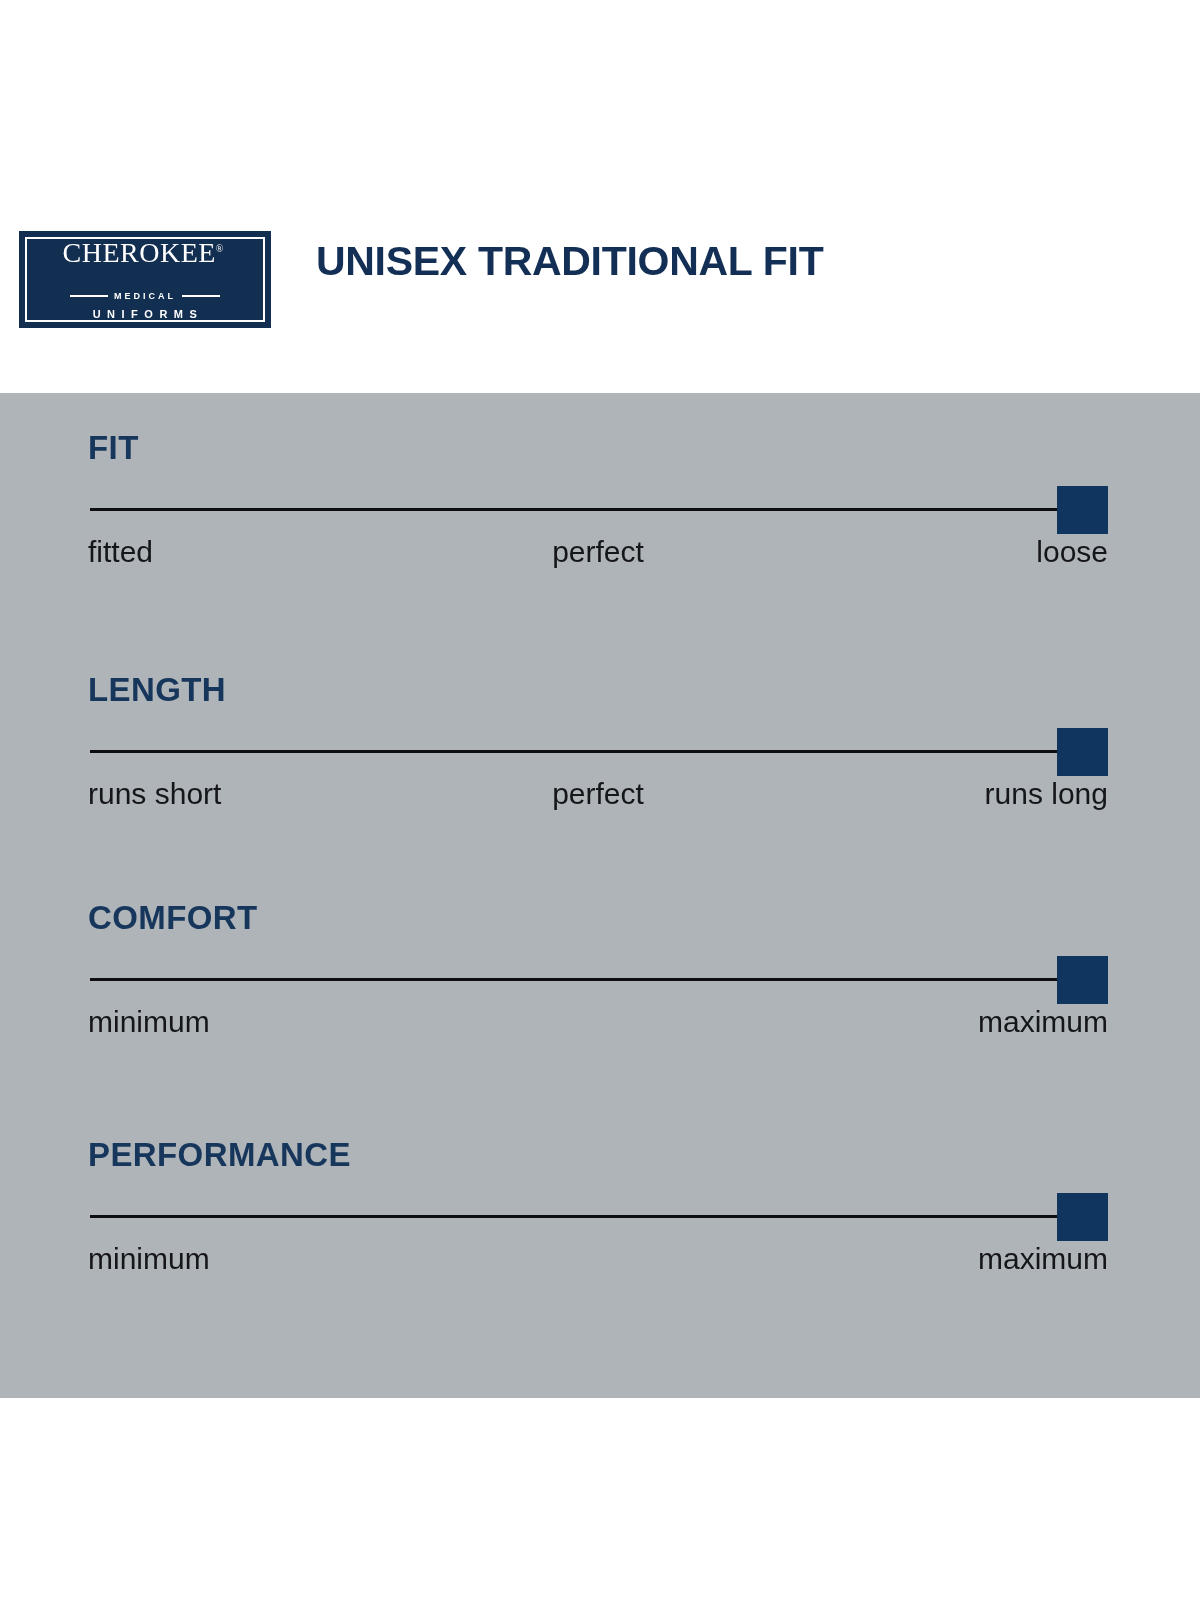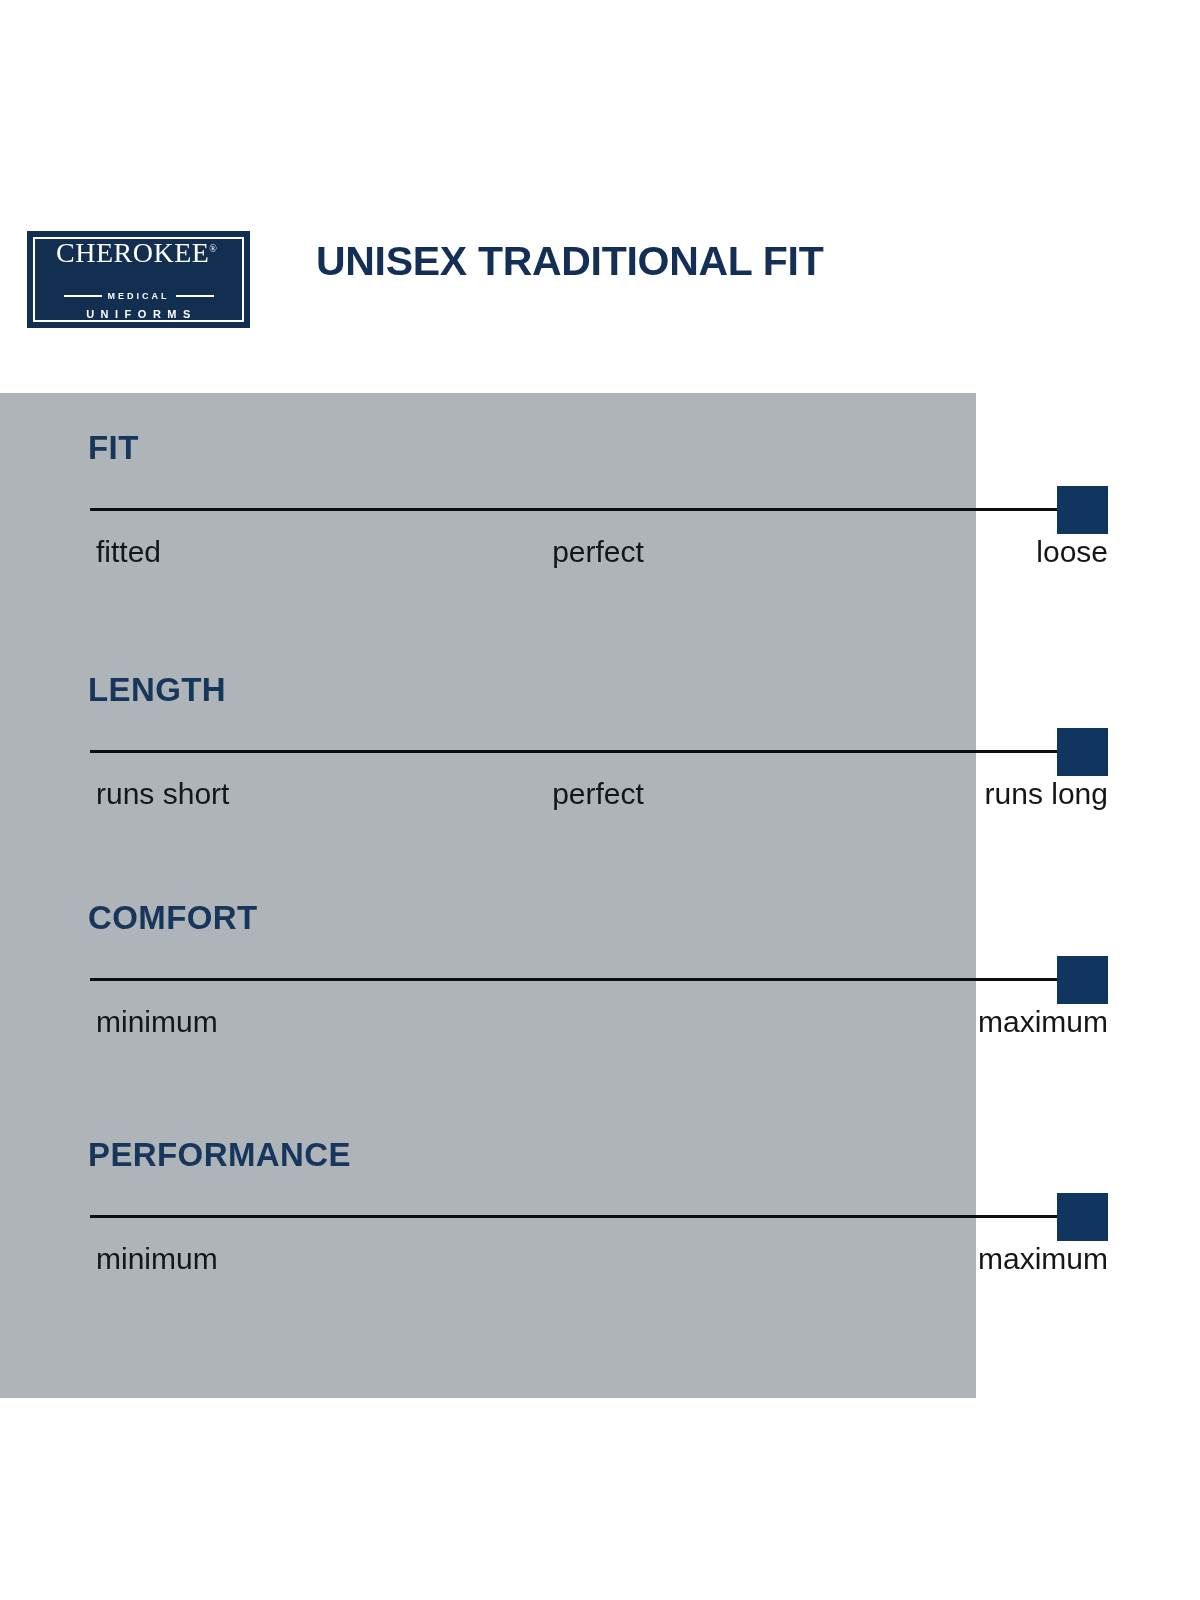--- a/index.html
+++ b/index.html
@@ -22,23 +22,23 @@
     left: 0;
     top: 0;
     width: 1200px;
     height: 393px;
     background: #ffffff;
   }
 
   
   #brand-logo {
     position: absolute;
-    left: 27px;
+    left: 19px;
     top: 231px;
-    width: 223px;
+    width: 252px;
     height: 97px;
     background: #122E51;
     box-sizing: border-box;
     padding: 6px;
   }
   #brand-logo-inner {
     width: 100%;
     height: 100%;
     border: 2px solid #ffffff;
     box-sizing: border-box;
@@ -112,21 +112,21 @@
     color: #1A3A60;
     letter-spacing: -0.1px;
     white-space: nowrap;
   }
 
   
   #scale-panel {
     position: absolute;
     left: 0;
     top: 393px;
-    width: 976px;
+    width: 1200px;
     height: 1005px;
     background: #AFB4B9;
   }
 
   
   .scale-row {
     position: absolute;
     left: 88px;
     width: 1020px;
   }
@@ -171,21 +171,21 @@
     margin-top: 26px;
   }
   .scale-label {
     position: absolute;
     font-size: 30px;
     color: #15161A;
     line-height: 1;
     white-space: nowrap;
     top: 0;
   }
-  .scale-label.pos-left   { left: 8px; }
+  .scale-label.pos-left   { left: 0; }
   .scale-label.pos-center { left: 50%; transform: translateX(-50%); }
   .scale-label.pos-right  { right: 0; text-align: right; }
 </style>
 </head>
 <body>
 
 <div id="header-band">
 
   <div id="brand-logo">
     <div id="brand-logo-inner">

